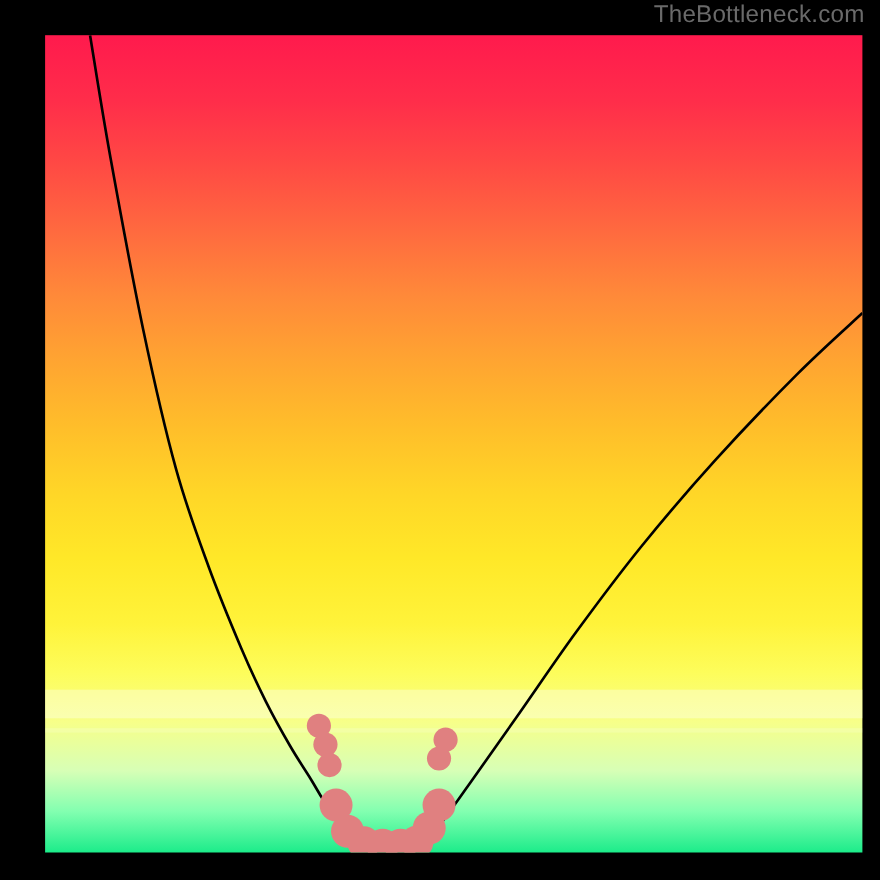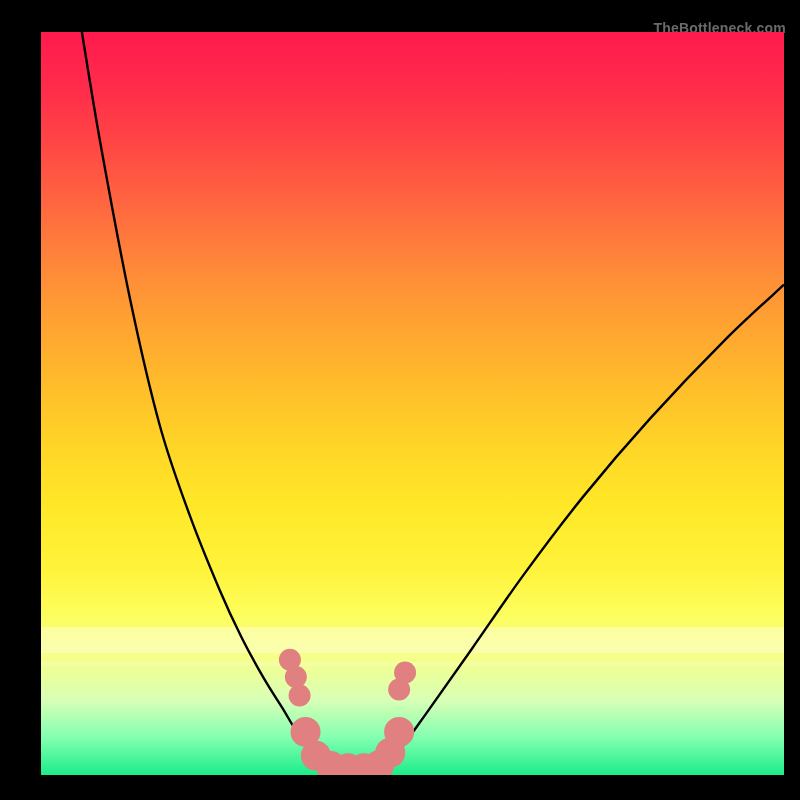--- a/index.html
+++ b/index.html
@@ -49,25 +49,25 @@
   .band1, .band2 {
     position: absolute;
     left: 0;
     width: 100%;
     background: rgba(255,255,255,0.35);
   }
   .band1 { top: 595px; height: 26px; }
   .band2 { top: 630px; height: 4px;  background: rgba(255,255,255,0.18);}
   .watermark {
     position: absolute;
-    top: 20px;
+    top: 0;
     right: 14px;
     color: #6a6a6a;
-    font-size: 14px;
-    font-weight: 700;
+    font-size: 22px;
+    font-weight: 400;
     letter-spacing: 0.2px;
   }
   svg.curves {
     position: absolute;
     left: 0;
     top: 0;
     width: 743px;
     height: 743px;
   }
 </style>

